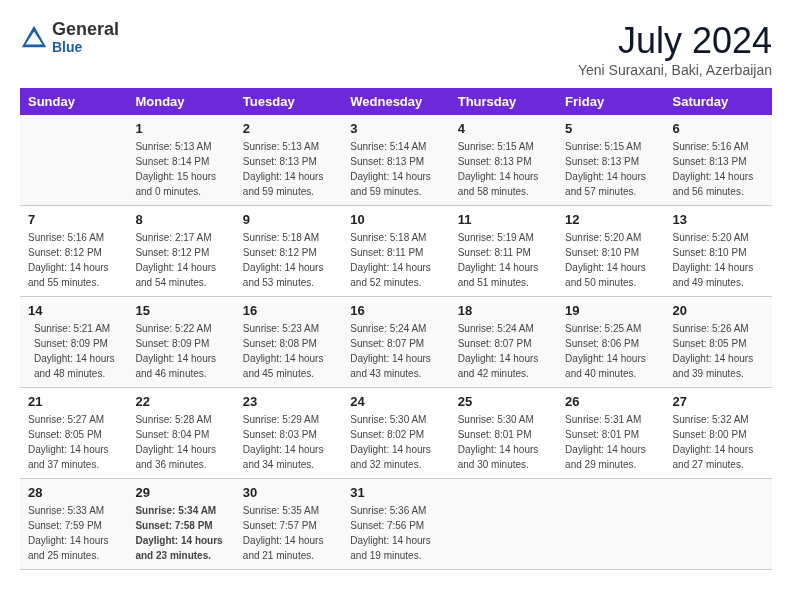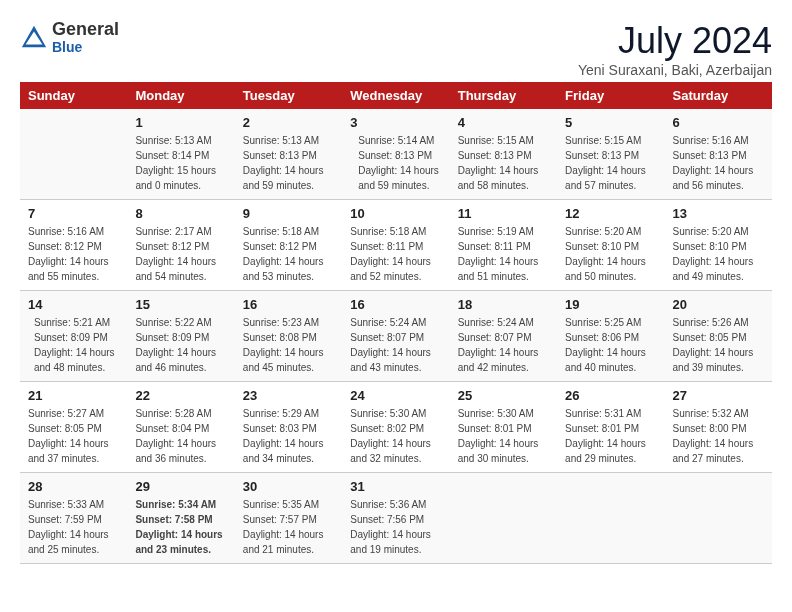--- a/index.html
+++ b/index.html
@@ -7,21 +7,21 @@
       font-family: Arial, sans-serif;
       background: #fff;
       width: 792px;
       min-height: 612px;
       padding: 20px;
     }
     .header {
       display: flex;
       justify-content: space-between;
       align-items: flex-start;
-      margin-bottom: 4px;
+      margin-bottom: 10px;
     }
     .logo {
       display: flex;
       align-items: center;
       gap: 4px;
     }
     .logo-text {
       display: flex;
       flex-direction: column;
       line-height: 1.1;
@@ -51,21 +51,21 @@
     .location {
       font-size: 14px;
       color: #555;
     }
     table {
       width: 100%;
       border-collapse: collapse;
       font-size: 11px;
     }
     thead tr th {
-      background-color: #b91c1c;
+      background-color: #6d28d9;
       color: white;
       text-align: left;
       padding: 6px 8px;
       font-size: 13px;
       font-weight: bold;
     }
     tbody tr {
       border-bottom: 1px solid #ccc;
     }
     tbody tr:nth-child(odd) {
@@ -136,21 +136,21 @@
         </td>
         <td>
           <div class="day-number">2</div>
           <div class="day-info" style="white-space: pre-line;">Sunrise: 5:13 AM
 Sunset: 8:13 PM
 Daylight: 14 hours
 and 59 minutes.</div>
         </td>
         <td>
           <div class="day-number">3</div>
-          <div class="day-info" style="white-space: pre-line; margin-left: 8px;">Sunrise: 5:14 AM
+          <div class="day-info" style="white-space: pre-line;">Sunrise: 5:14 AM
 Sunset: 8:13 PM
 Daylight: 14 hours
 and 59 minutes.</div>
         </td>
         <td>
           <div class="day-number">4</div>
           <div class="day-info" style="white-space: pre-line;">Sunrise: 5:15 AM
 Sunset: 8:13 PM
 Daylight: 14 hours
 and 58 minutes.</div>

